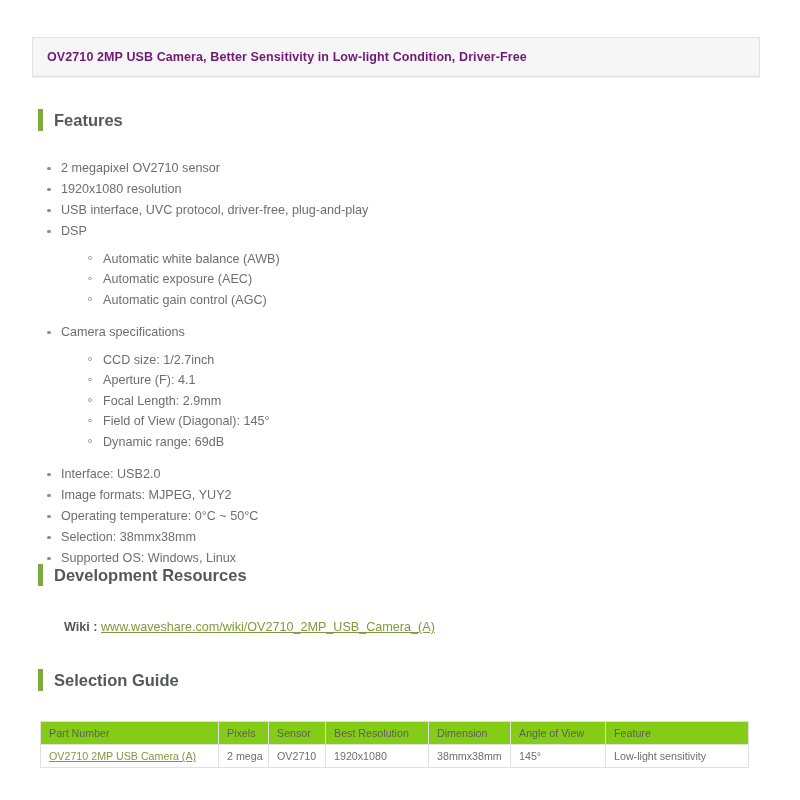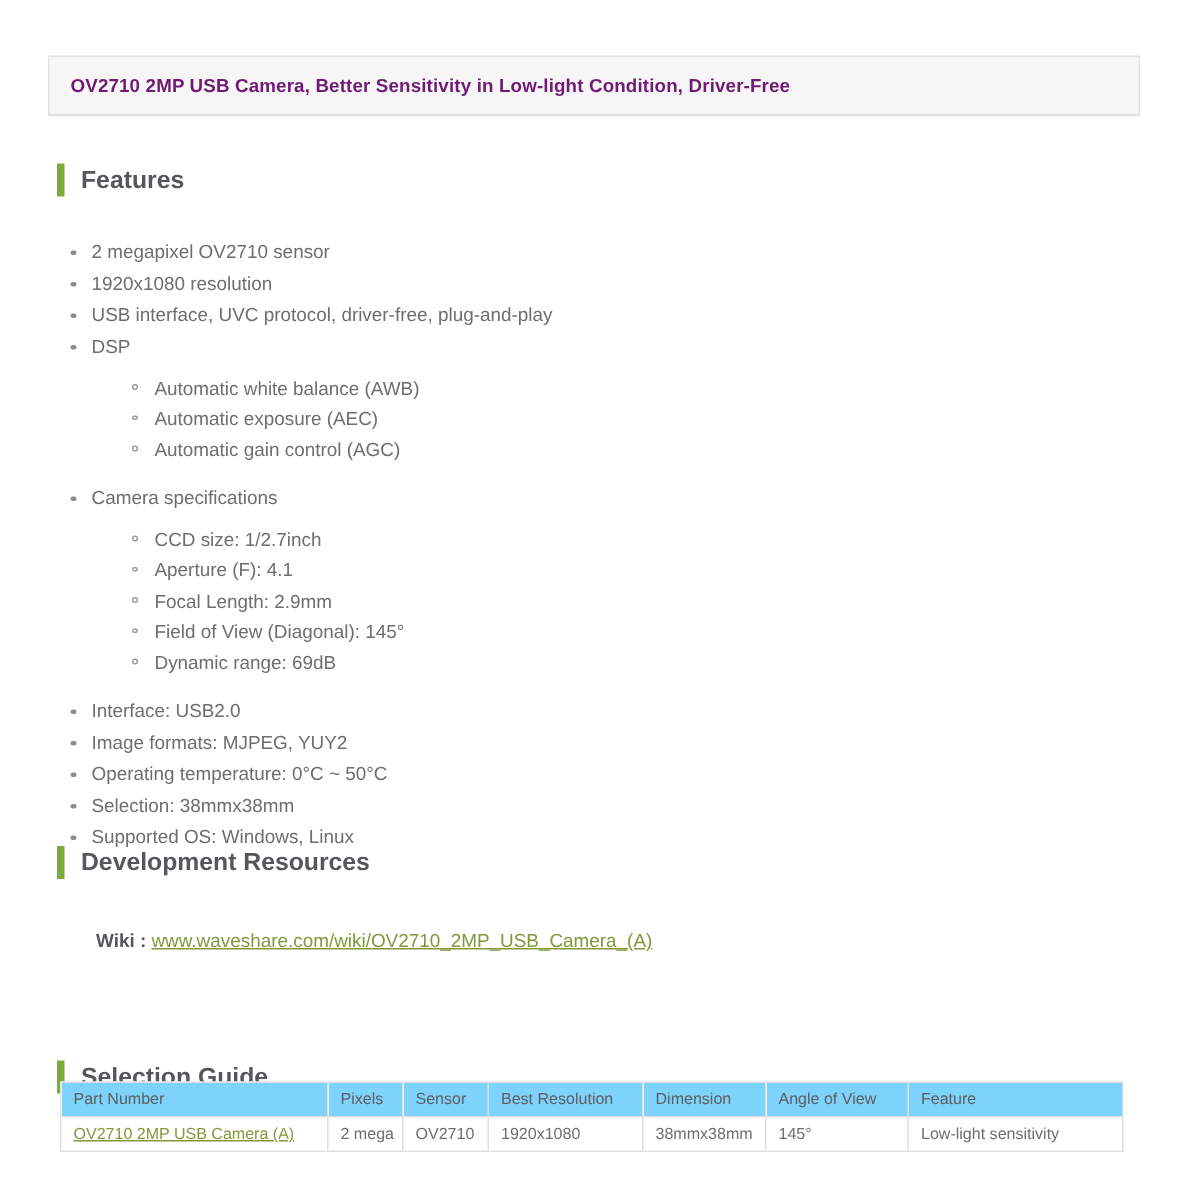--- a/index.html
+++ b/index.html
@@ -61,21 +61,21 @@
   .section-heading .heading-text {
     margin-left: 11px;
     font-size: 16.5px;
     font-weight: bold;
     color: #56575a;
     white-space: nowrap;
   }
 
   #heading-features { left: 38px; top: 108px; }
   #heading-devres  { left: 38px; top: 563px; }
-  #heading-selguide{ left: 38px; top: 706px; justify-content: center; }
+  #heading-selguide{ left: 38px; top: 668px; justify-content: center; }
 
   
   .features-block {
     position: absolute;
     left: 40px;
     top: 158px;
     width: 700px;
   }
   ul.lvl1 {
     list-style: none;
@@ -163,21 +163,21 @@
     font-size: 10.7px;
     color: #6e6e6e;
     padding: 5px 8px;
     height: 21px;
     box-sizing: border-box;
     white-space: nowrap;
     overflow: hidden;
   }
   .sel-table thead th {
     color: #5e5e5e;
-    background: #7dd3fc;
+    background: #84cc16;
   }
   .sel-table td a {
     font-size: 10.7px;
   }
   .col-part { width: 178px; }
   .col-pixels { width: 50px; }
   .col-sensor { width: 57px; }
   .col-res { width: 103px; }
   .col-dim { width: 82px; }
   .col-angle { width: 95px; }

